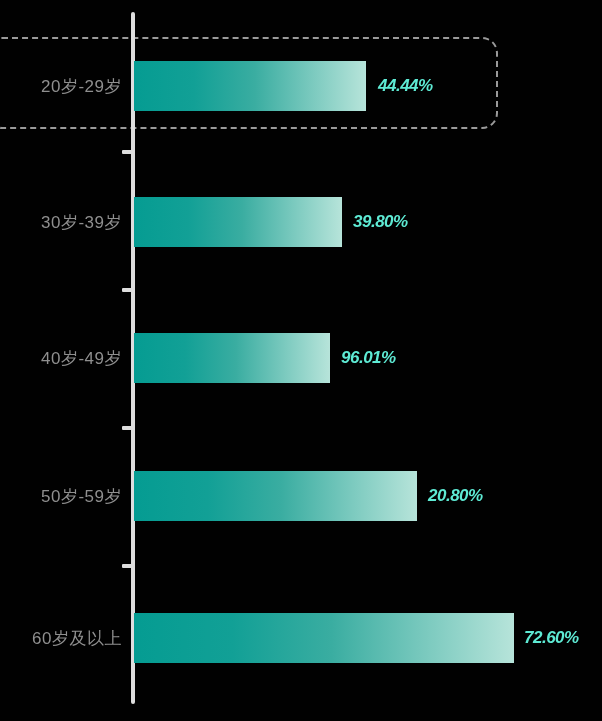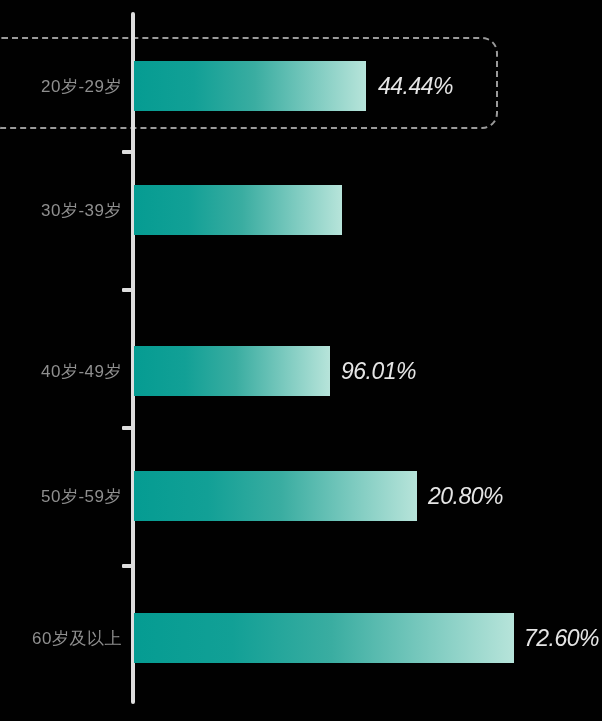--- a/index.html
+++ b/index.html
@@ -59,23 +59,23 @@
        #059c92 0%,
        #12a096 26%,
        #3aada1 52%,
        #7ecbc0 78%,
        #b7e4da 100%);
   }
   .bar-value{
     position:absolute;
     top:0;height:50px;
     display:flex;align-items:center;
-    color:#e5e5e5;
-    font-size:23px;
-    font-weight:normal;
+    color:#5eead4;
+    font-size:17px;
+    font-weight:bold;
     font-style:italic;
     letter-spacing:-0.5px;
     white-space:nowrap;
   }
 </style>
 </head>
 <body>
 
 <div id="chart-root">
 
@@ -88,28 +88,29 @@
   <div class="axis-tick" style="top:564px"></div>
 
   <div class="row" style="top:61px;width:602px">
     <div class="cat-label">20岁-29岁</div>
     <div class="bar-wrap" style="width:232px">
       <div class="bar" style="width:232px"></div>
     </div>
     <div class="bar-value" style="left:378px">44.44%</div>
   </div>
 
-  <div class="row" style="top:185px;width:524px">
+  <div class="row" style="top:197px;width:524px">
     <div class="cat-label">30岁-39岁</div>
     <div class="bar-wrap" style="width:208px">
       <div class="bar" style="width:208px"></div>
     </div>
+    <div class="bar-value" style="left:353px">39.80%</div>
   </div>
 
-  <div class="row" style="top:346px;width:536px">
+  <div class="row" style="top:333px;width:536px">
     <div class="cat-label">40岁-49岁</div>
     <div class="bar-wrap" style="width:196px">
       <div class="bar" style="width:196px"></div>
     </div>
     <div class="bar-value" style="left:341px">96.01%</div>
   </div>
 
   <div class="row" style="top:471px;width:486px">
     <div class="cat-label">50岁-59岁</div>
     <div class="bar-wrap" style="width:283px">

